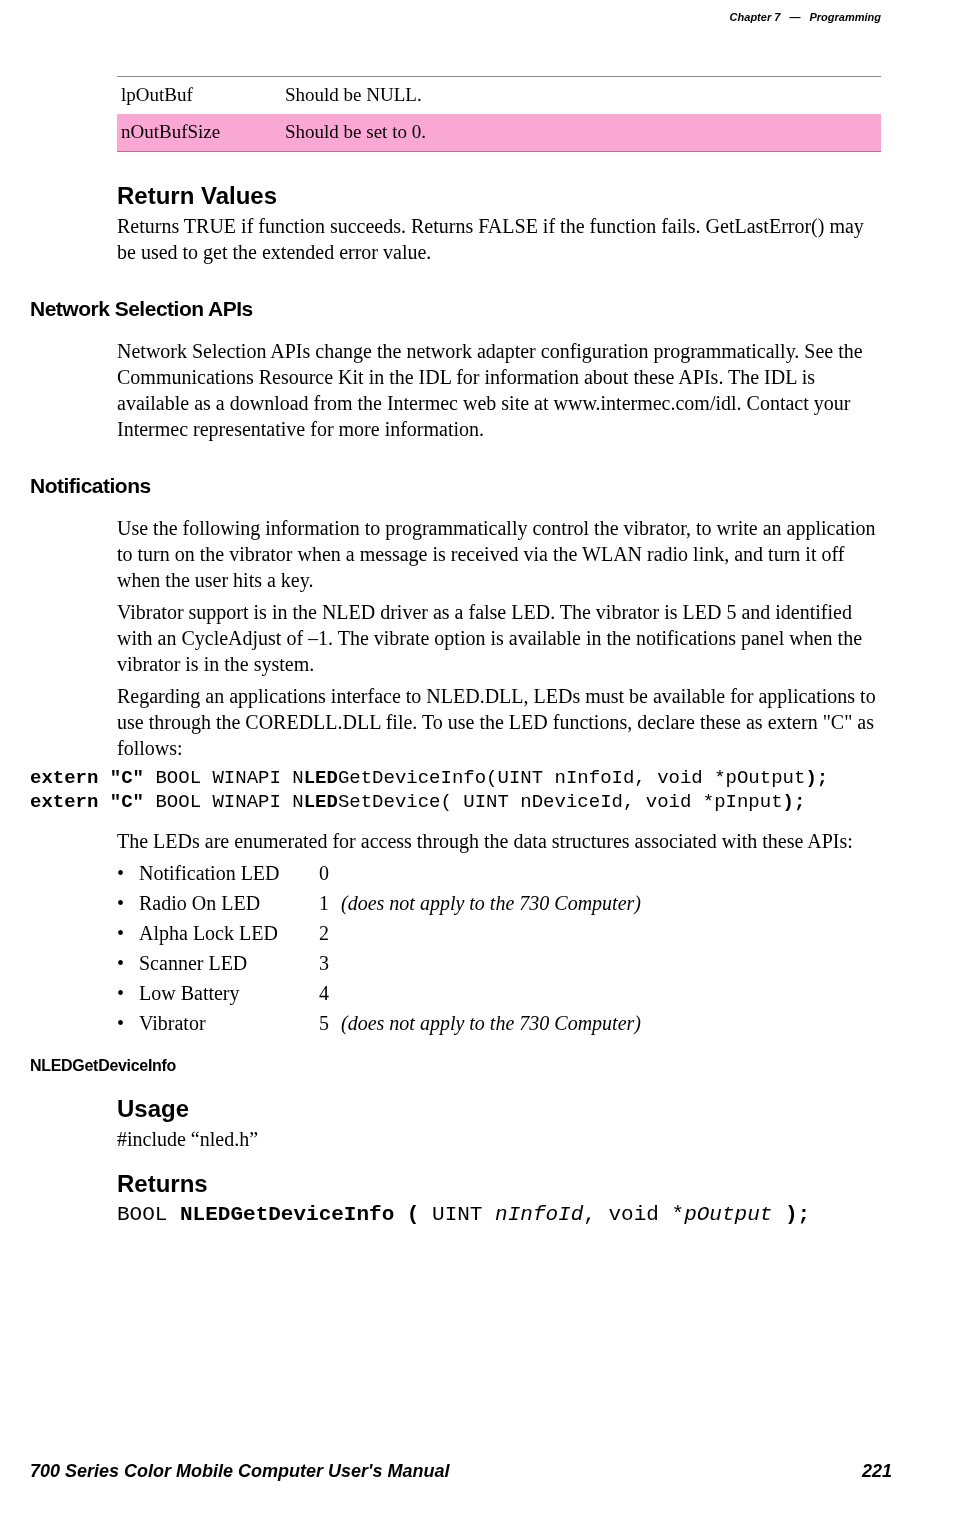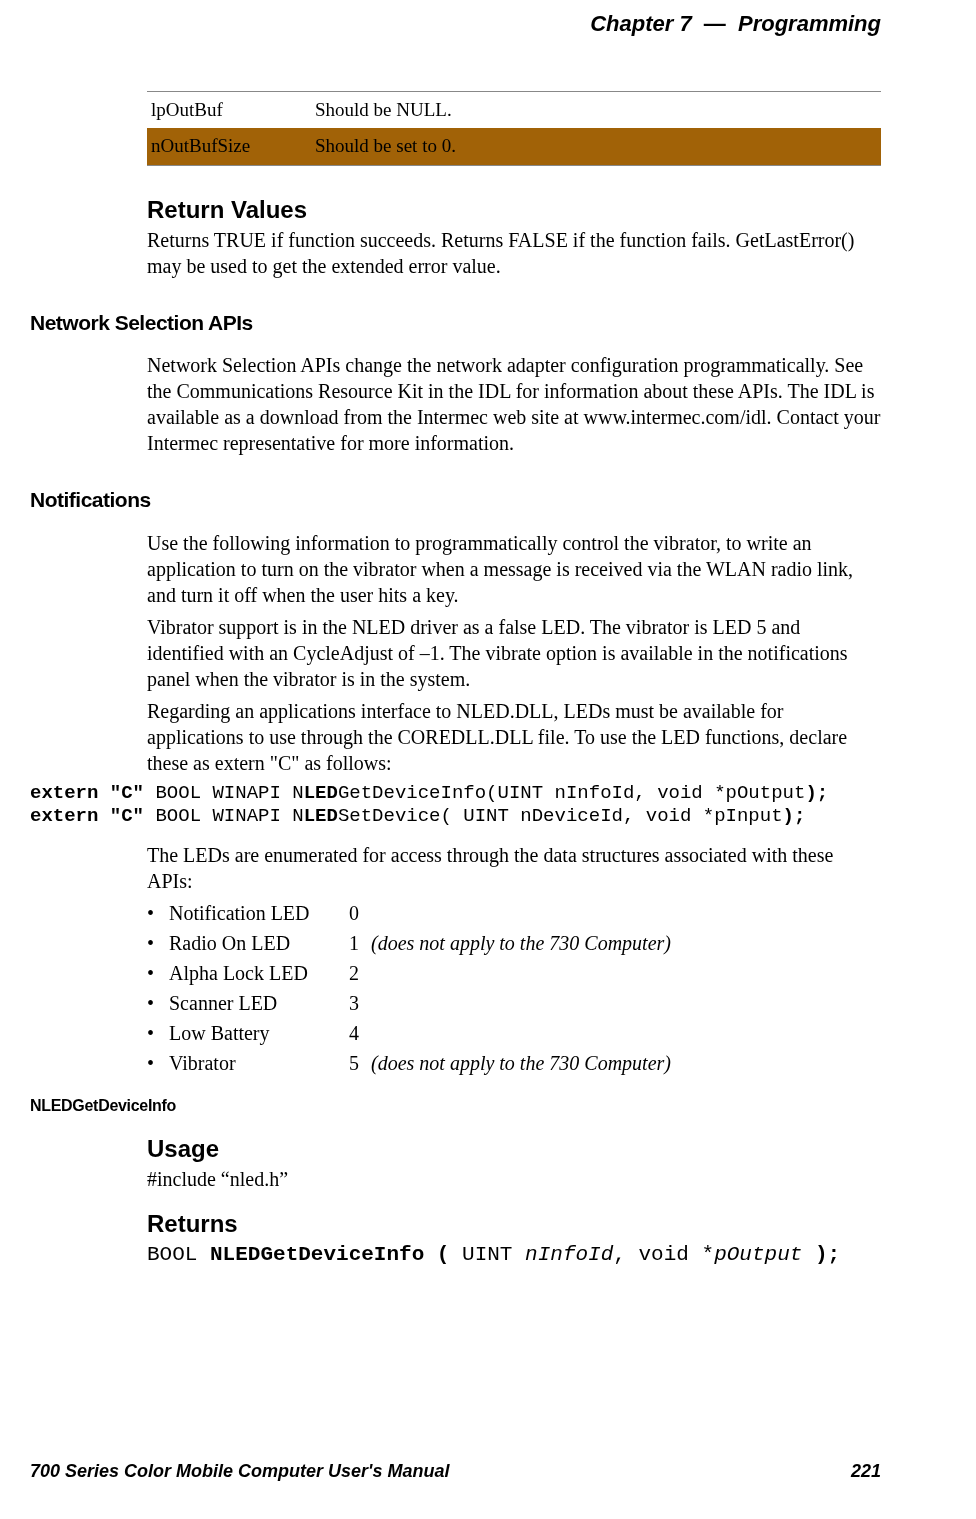--- a/index.html
+++ b/index.html
@@ -19,36 +19,36 @@
       padding: 10px 95px 40px 30px;
       box-sizing: border-box;
       height: 100%;
       position: relative;
     }
     .running-header {
       text-align: right;
       font-family: Arial, Helvetica, sans-serif;
       font-weight: bold;
       font-style: italic;
-      font-size: 22px;
+      font-size: 11px;
       padding-bottom: 2px;
       margin-bottom: 50px;
     }
     .running-header .sep { font-style: normal; padding: 0 6px; }
     .content-col {
-      margin-left: 117px;
+      margin-left: 87px;
     }
     table.params {
       width: 100%;
       border-collapse: collapse;
       border-top: 1px solid #888;
       border-bottom: 1px solid #888;
       margin-bottom: 28px;
     }
-    table.params tr.shade { background: #a16207; }
+    table.params tr.shade { background: #f9a8d4; }
     table.params td { padding: 6px 10px 6px 4px; font-size: 19px; vertical-align: top; }
     table.params td:first-child { width: 150px; }
     .subhead {
       font-family: Arial, Helvetica, sans-serif;
       font-weight: bold;
       font-size: 24px;
       margin-top: 16px;
       margin-bottom: 2px;
     }
     .body-p { margin: 0 0 6px 0; }
@@ -91,21 +91,21 @@
       width: 180px;
       display: inline-block;
     }
     .led-list li .num { width: 22px; display:inline-block; }
     .led-list li .note { font-style: italic; }
     .italic { font-style: italic; }
     .footer {
       position: absolute;
       bottom: 36px;
       left: 30px;
-      right: 95px;
+      right: 84px;
       display: flex;
       justify-content: space-between;
       font-family: Arial, Helvetica, sans-serif;
       font-weight: bold;
       font-style: italic;
       font-size: 18px;
     }
     .bold { font-weight: bold; }
     .mono { font-family: 'Courier New', Courier, monospace; }
   </style>

